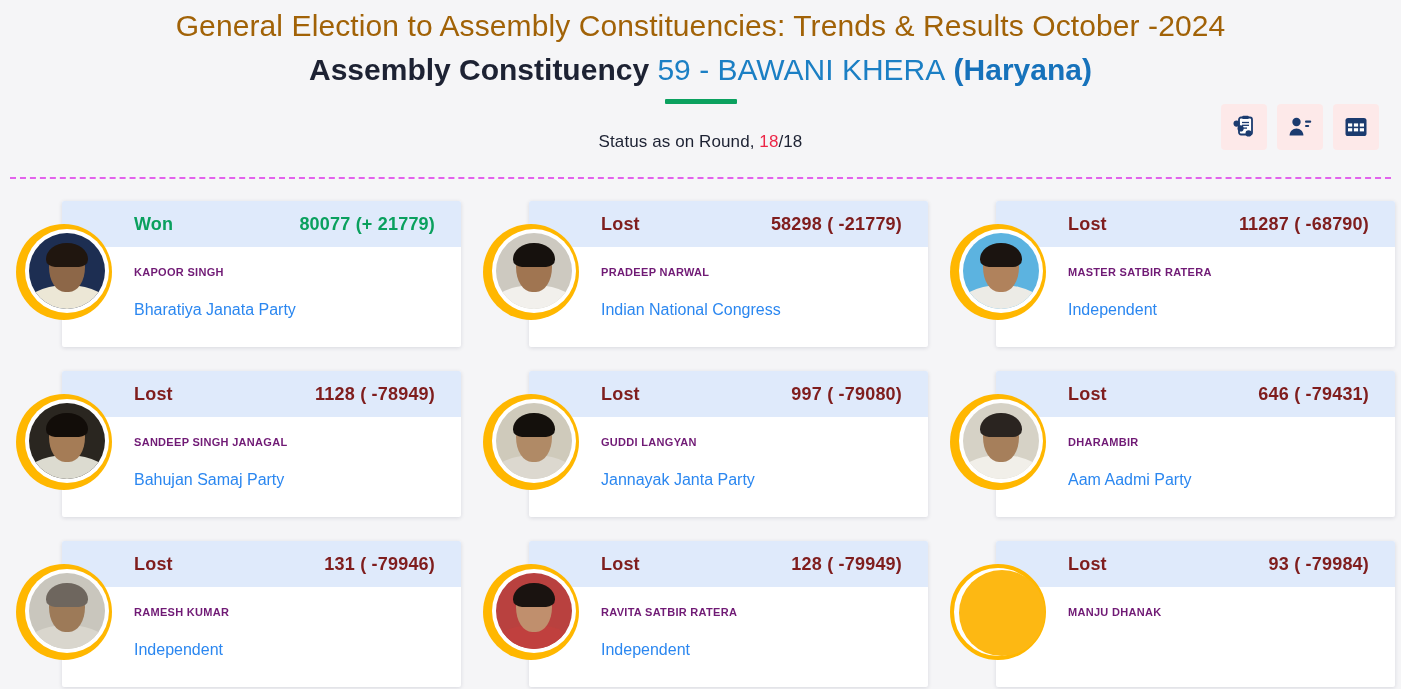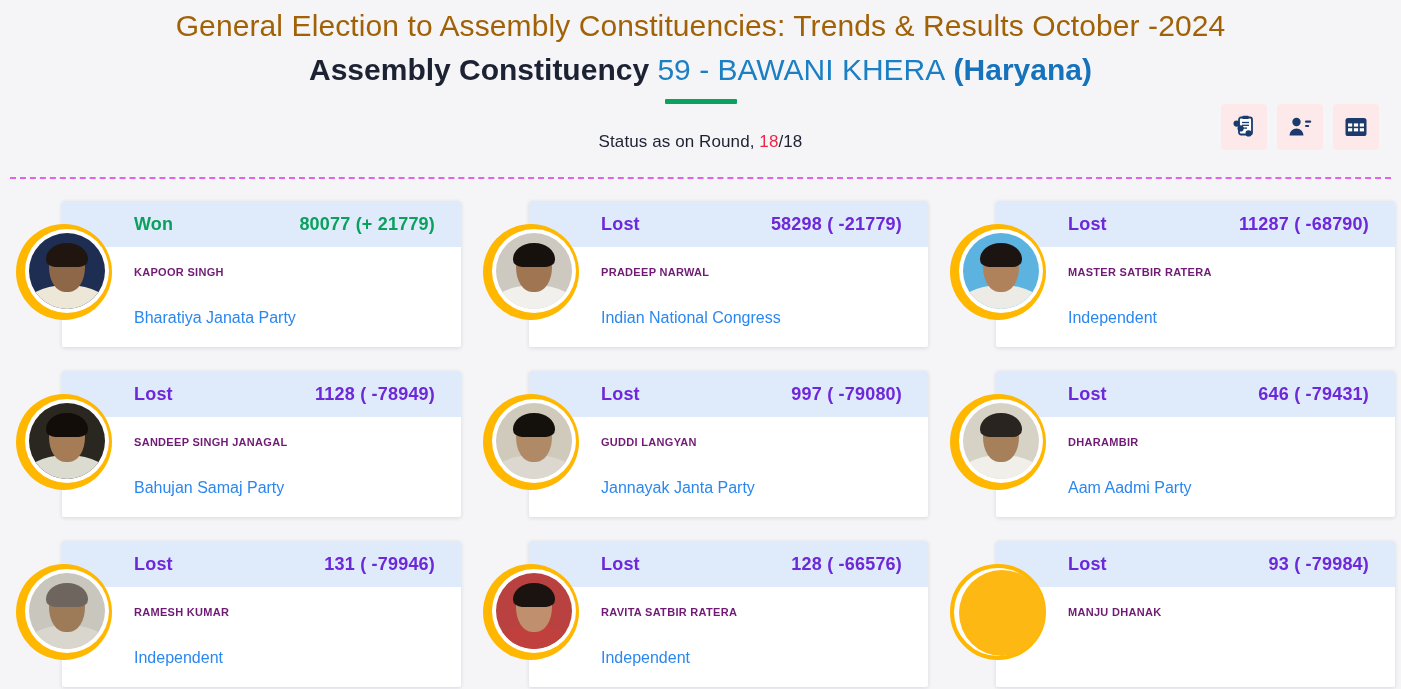--- a/index.html
+++ b/index.html
@@ -131,37 +131,37 @@
     font-weight: 700;
     letter-spacing: .2px;
   }
   .votes {
     font-size: 18px;
     font-weight: 700;
     letter-spacing: .2px;
     margin-left: 42px;
   }
   .won { color: #0aa05e; }
-  .lost { color: #6d28d9; }
+  .lost { color: #7f1d1d; }
 
   .card-body {
     padding: 14px 16px 0 72px;
   }
   .cand-name {
     font-size: 11px;
     font-weight: 700;
     color: #701a75;
     letter-spacing: .3px;
     line-height: 22px;
     white-space: nowrap;
   }
   .cand-party {
     font-size: 16px;
     color: #2b87f0;
-    margin-top: 24px;
+    margin-top: 16px;
     line-height: 22px;
     white-space: nowrap;
   }
 
   
   .avatar {
     position: absolute;
     left: 16px;
     top: 23px;
     width: 96px;
@@ -459,21 +459,21 @@
            <div class="ph-face" style="background:#9d7a58"></div>
            <div class="ph-hair" style="background:#6e665e"></div>
          </div>
        </div>
     </div>
     </div>
     <div class="cell">
     <div class="card">
       <div class="card-head">
         <span class="status-word lost">Lost</span>
-        <span class="votes lost">128 ( -66576)</span>
+        <span class="votes lost">128 ( -79949)</span>
       </div>
       <div class="card-body">
         <div class="cand-name">RAVITA SATBIR RATERA</div>
         <div class="cand-party">Independent</div>
       </div>
     </div>
     <div class="avatar ">
       <div class="avatar-inner">
          <div class="avatar-photo">
            <div class="ph-bg" style="background:#b9413f"></div>

